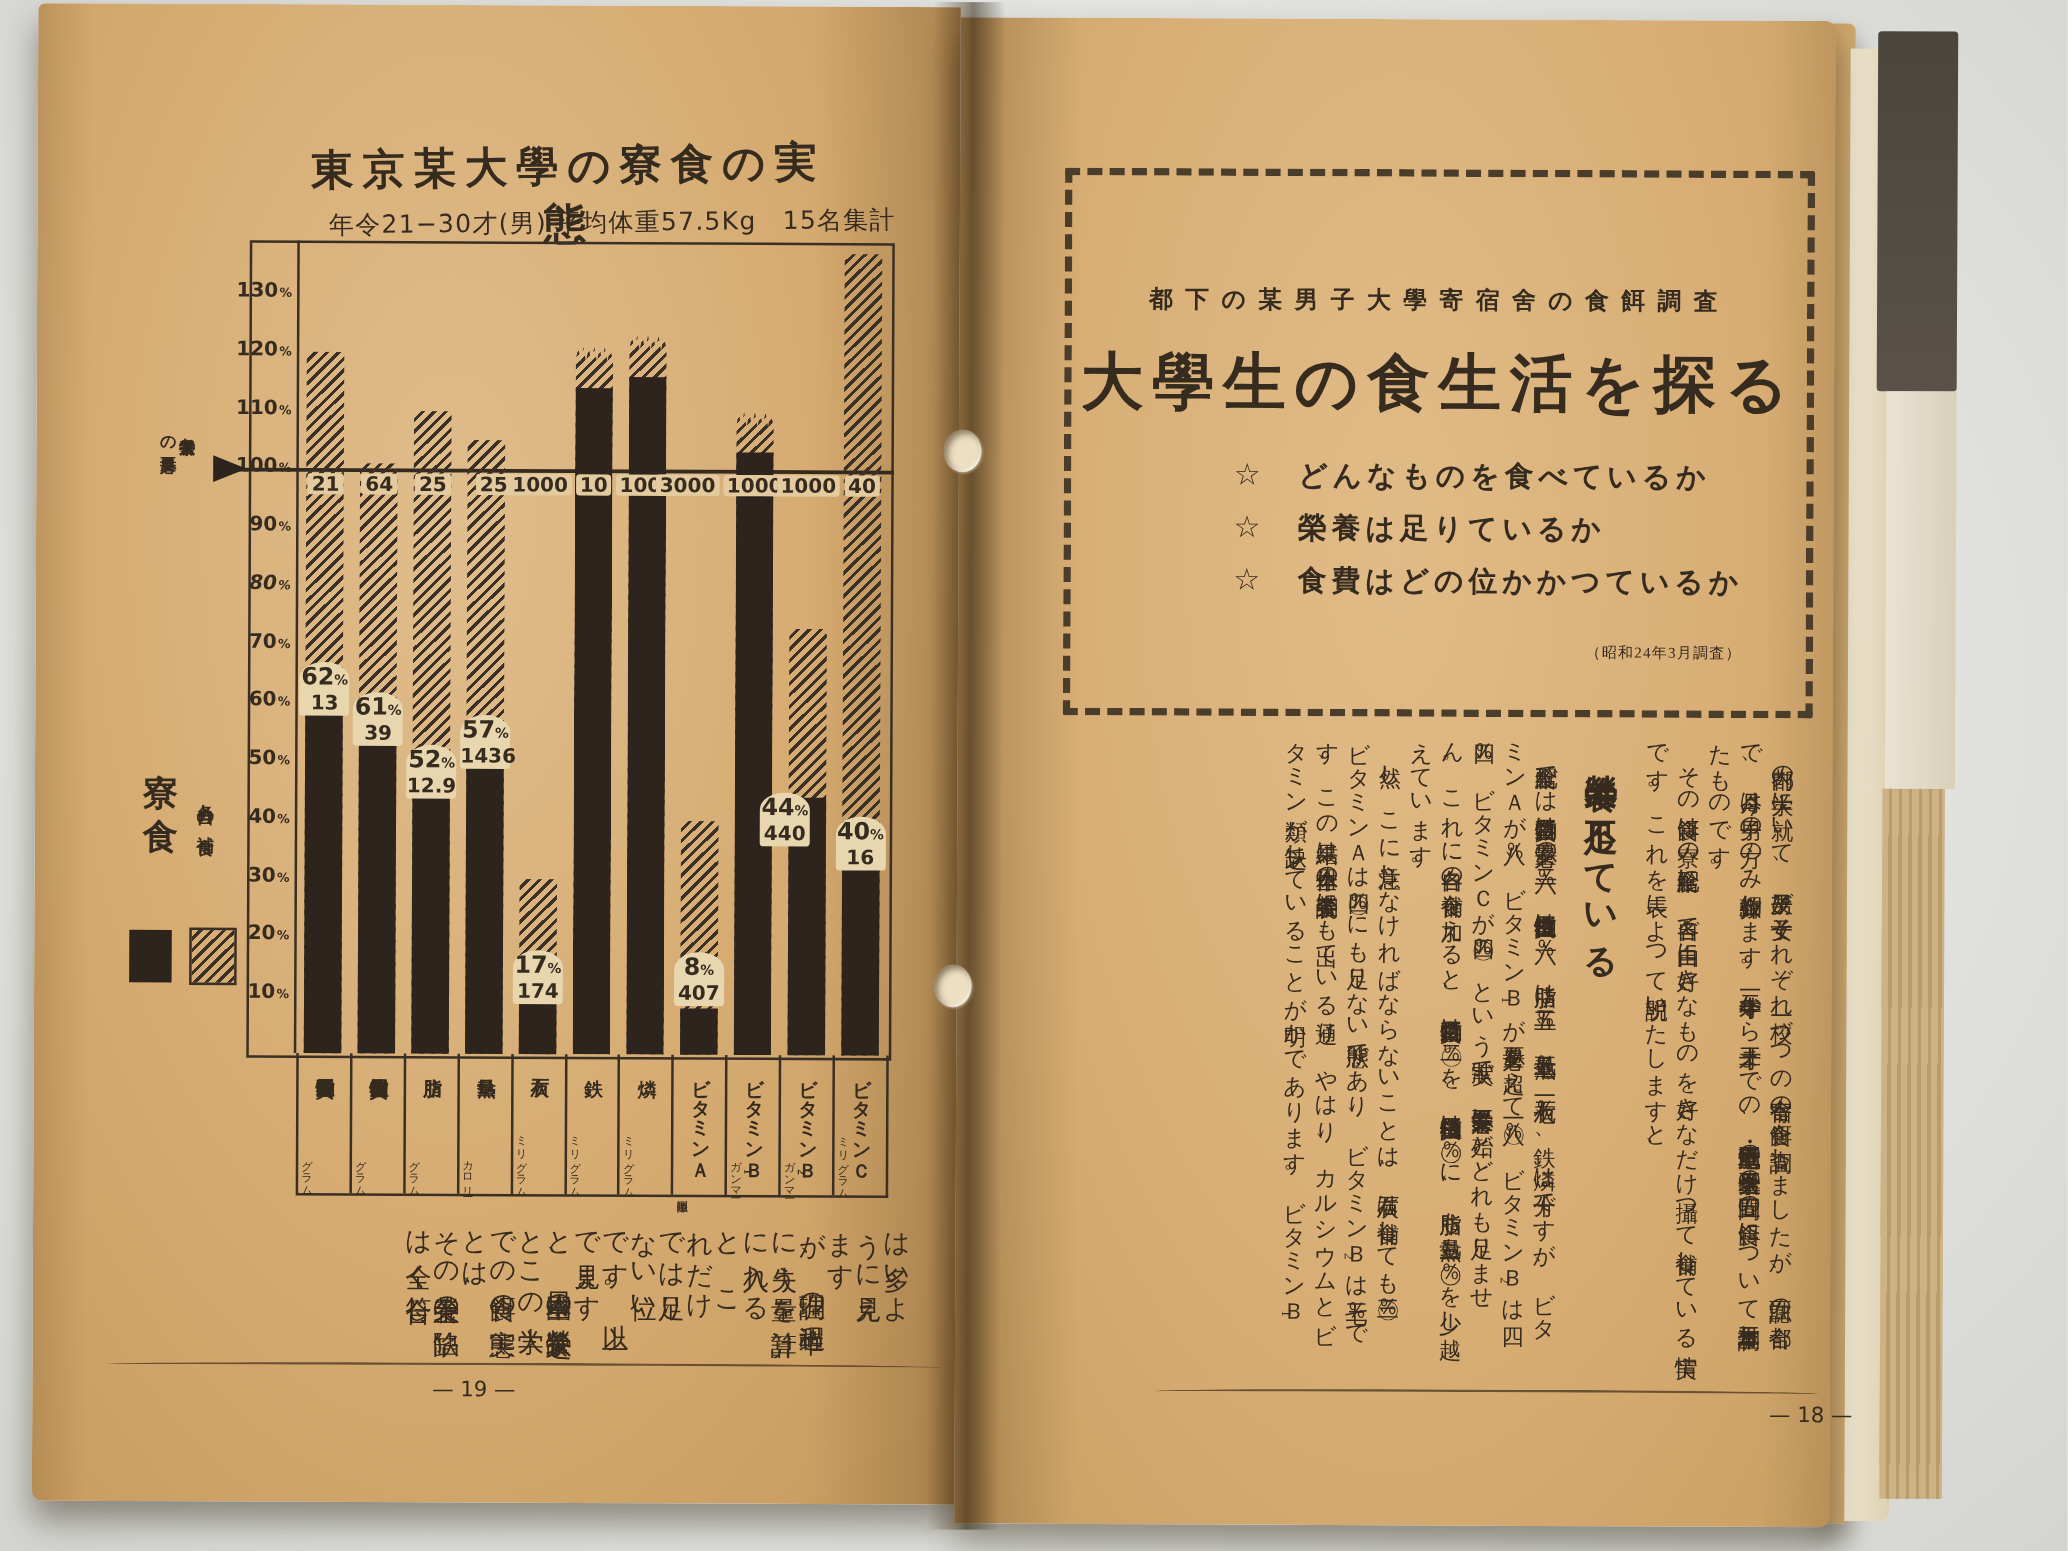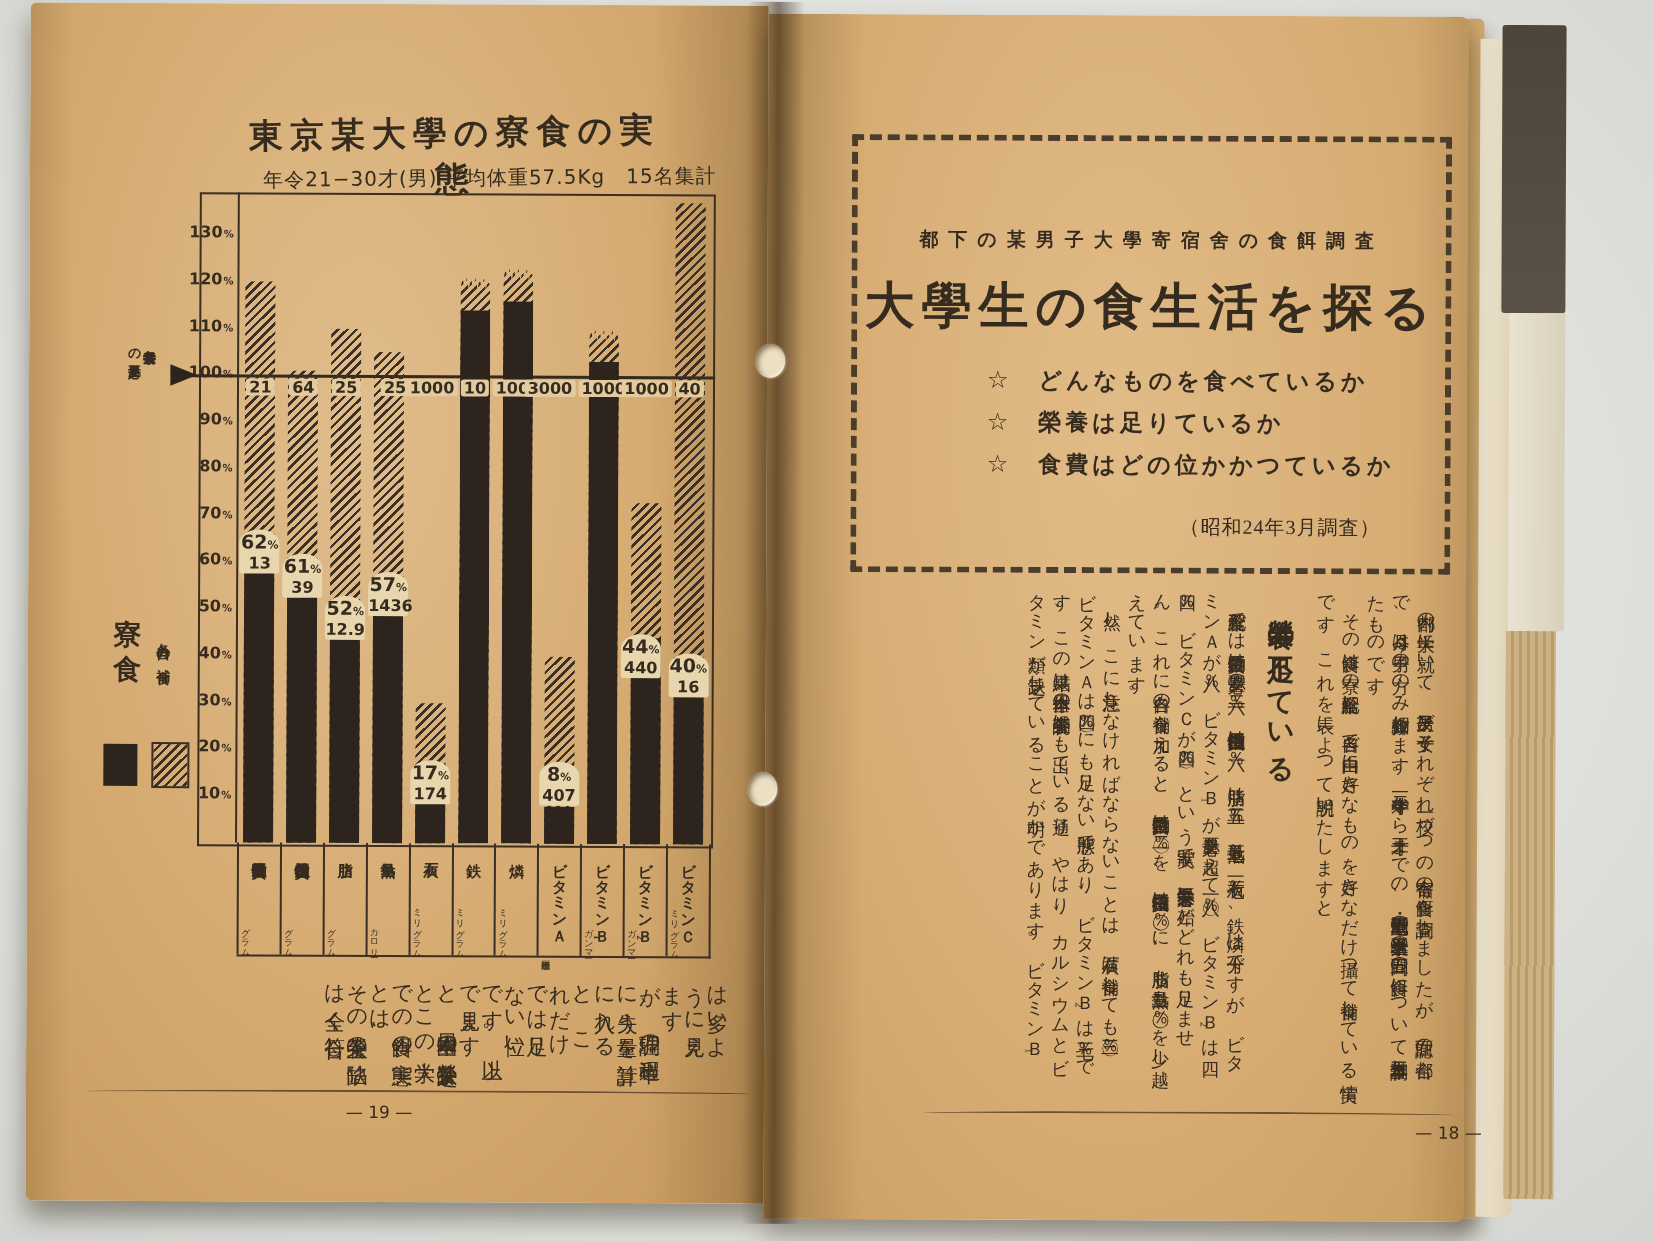--- a/index.html
+++ b/index.html
@@ -90,21 +90,21 @@
   
   .hbox{position:absolute;left:84px;top:120px;width:588px;height:426px;
     border:6px dashed #4a3d2c;border-radius:2px;}
   .kicker{position:absolute;left:0;top:86px;width:100%;text-align:center;
     font-size:19px;font-weight:bold;letter-spacing:10px;}
   .htitle{position:absolute;left:0;top:132px;width:100%;text-align:center;
     font-size:50px;font-weight:bold;letter-spacing:7px;}
   .bullets{position:absolute;left:130px;top:226px;display:flex;flex-direction:column;gap:15px;}
   .brow{display:flex;align-items:center;font-size:23px;font-weight:bold;letter-spacing:4px;line-height:27px;}
   .bmark{margin-right:26px;font-family:"DejaVu Sans",sans-serif;font-size:24px;}
-  .snote{position:absolute;right:64px;top:372px;font-size:20px;letter-spacing:1px;}
+  .snote{position:absolute;right:51px;top:372px;font-size:12px;letter-spacing:1px;}
   .body-flow{position:absolute;left:74px;top:566px;width:598px;height:492px;
     display:flex;flex-direction:row-reverse;justify-content:flex-start;}
   .vcol{writing-mode:vertical-rl;height:100%;font-size:18px;line-height:25px;}
   .vcol p{margin:0;padding:0;}
   .vhead{writing-mode:vertical-rl;height:100%;font-size:27px;font-weight:bold;
     padding:16px 14px 0 14px;letter-spacing:2px;}
   .rule-right{left:160px;top:1096px;width:532px;}
   .pnum-right{right:-18px;top:1106px;}
 </style>
 </head>
@@ -124,21 +124,21 @@
       <div class="chart-subtitle hand">年令21−30才(男) 平均体重57.5Kg　15名集計</div>
 
       <div class="chart">
         <div class="chart-box"></div>
         <div class="axis">
             <div class="ytick" style="top: 32.0863px;">130<span class="pc">%</span></div>
             <div class="ytick" style="top: 78.8489px;">120<span class="pc">%</span></div>
             <div class="ytick" style="top: 125.612px;">110<span class="pc">%</span></div>
             <div class="ytick" style="top: 172.374px;">100<span class="pc">%</span></div>
             <div class="ytick" style="top: 219.137px;">90<span class="pc">%</span></div>
-            <div class="ytick" style="top: 265.899px;">80<span class="pc">%</span></div>
+            <div class="ytick" style="top: 265.899px; font-style: italic;">80<span class="pc">%</span></div>
             <div class="ytick" style="top: 312.662px;">70<span class="pc">%</span></div>
             <div class="ytick" style="top: 359.424px;">60<span class="pc">%</span></div>
             <div class="ytick" style="top: 406.187px;">50<span class="pc">%</span></div>
             <div class="ytick" style="top: 452.95px;">40<span class="pc">%</span></div>
             <div class="ytick" style="top: 499.712px;">30<span class="pc">%</span></div>
             <div class="ytick" style="top: 546.475px;">20<span class="pc">%</span></div>
             <div class="ytick" style="top: 593.237px;">10<span class="pc">%</span></div>
           </div>
         <div class="refline" style="top: 182.374px;"></div>
         <div class="plot">
@@ -199,21 +199,21 @@
               <div class="bv">407</div>
             </div>
             <div class="bar" style="left: 349.727px; width: 30px; height: 514.388px; clip-path: polygon(0px 12px, 7% 0px, 14% 12px, 21% 0px, 28% 12px, 35% 0px, 42% 12px, 50% 0px, 57% 12px, 64% 0px, 71% 12px, 78% 0px, 85% 12px, 92% 0px, 100% 12px, 100% 100%, 0px 100%);">
               <div class="bar-black" style="height: 93.6364%;"></div>
             </div>
             <div class="req hand" style="left: 364.727px; top: 186.374px;">1000</div>
             <div class="bar" style="left: 392.636px; width: 30px; height: 341.367px;">
               <div class="bar-black" style="height: 60.274%;"></div>
             </div>
             <div class="req hand" style="left: 407.636px; top: 186.374px;">1000</div>
-            <div class="bubble" style="top: 440.245px; left: 403px;">
+            <div class="bubble" style="top: 440.245px; left: 390px;">
               <div class="bp">44<span class="pc">%</span></div>
               <div class="bv">440</div>
             </div>
             <div class="bar" style="left: 435.545px; width: 30px; height: 640.647px;">
               <div class="bar-black" style="height: 29.1971%;"></div>
             </div>
             <div class="req hand" style="left: 450.545px; top: 186.374px;">40</div>
             <div class="bubble" style="top: 458.95px; left: 450.545px;">
               <div class="bp">40<span class="pc">%</span></div>
               <div class="bv">16</div>

